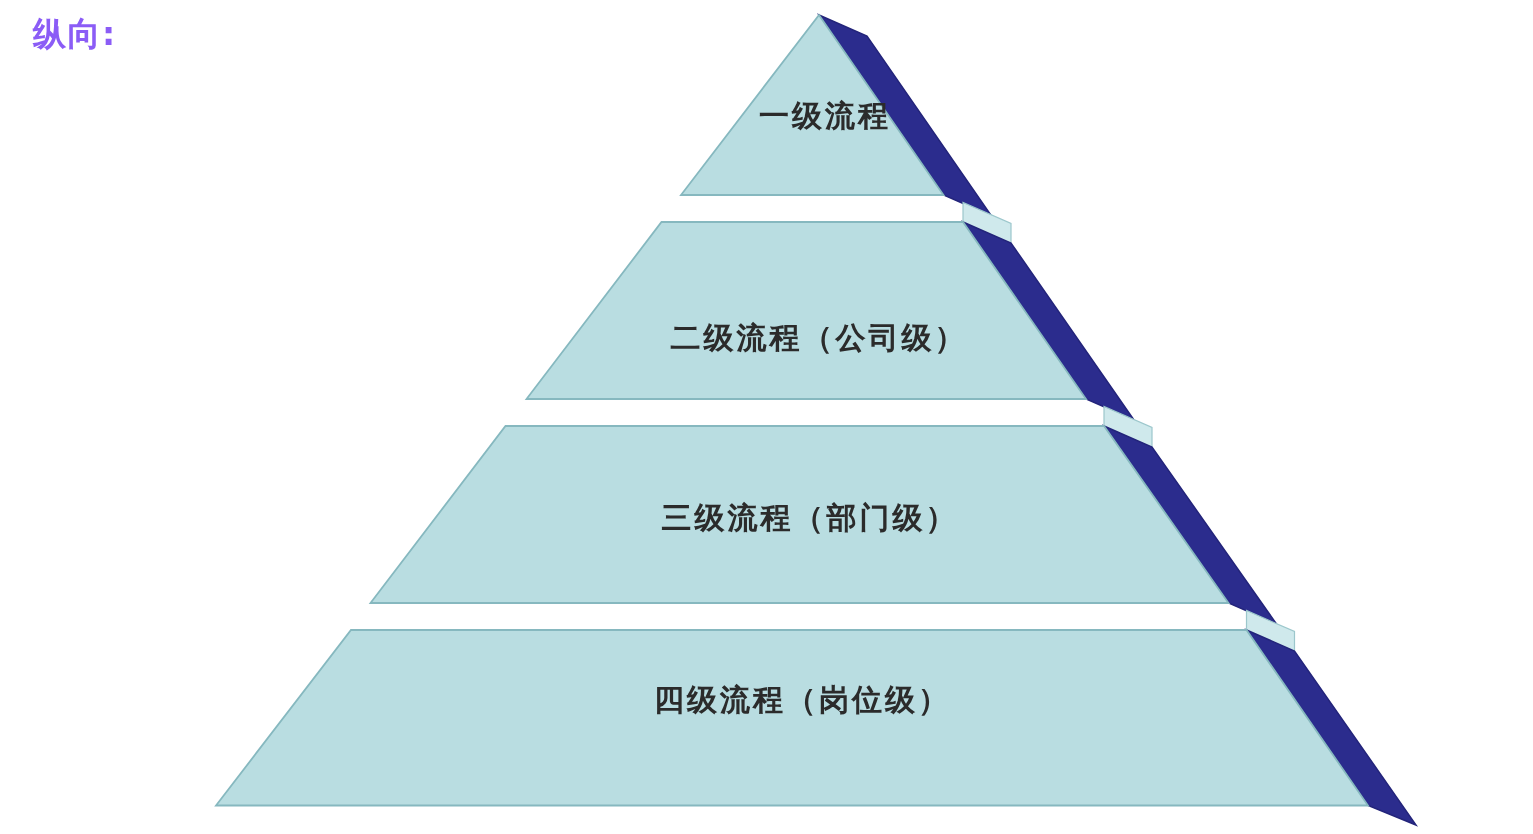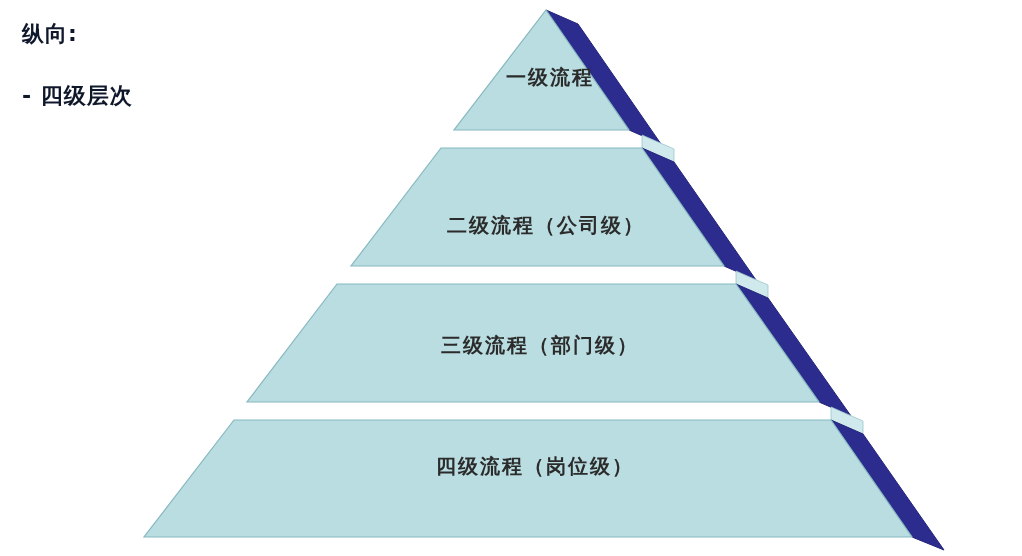--- a/index.html
+++ b/index.html
@@ -10,22 +10,22 @@
     width: 1022px;
     height: 556px;
     background: #ffffff;
     position: relative;
     overflow: hidden;
     font-family: "DejaVu Sans", "Liberation Sans", sans-serif;
   }
   .annotation {
     position: absolute;
     left: 22px;
-    top: 19px;
-    color: #0f172a;
+    top: 8px;
+    color: #8b5cf6;
     z-index: 2;
   }
   .annotation .title {
     font-size: 22px;
     font-weight: 600;
     margin-bottom: 32px;
     letter-spacing: 1px;
   }
   .annotation .line {
     font-size: 22px;
@@ -55,21 +55,20 @@
     font-size: 20px;
     font-weight: 700;
     letter-spacing: 2px;
   }
 </style>
 </head>
 <body>
 
 <div class="annotation">
   <div class="title">纵向:</div>
-  <div class="line">- 四级层次</div>
 </div>
 
 <svg class="pyramid" width="1022" height="556" viewBox="0 0 1022 556">
 
   <polygon class="side" points="546,10 578,24 661,144 629,130" fill="#2b2c8d"></polygon>
   <polygon class="front" points="546,10 629,130 454,130" fill="#b9dde1"></polygon>
   <text class="level-label" x="550" y="84" text-anchor="middle" fill="#2b2b2b">一级流程</text>
 
   <polygon class="bevel" points="642,135 642,149 674,163 674,149" fill="#cfe9ec"></polygon>
   <polygon class="side" points="642,148 674,162 756,280 724,266" fill="#2b2c8d"></polygon>

